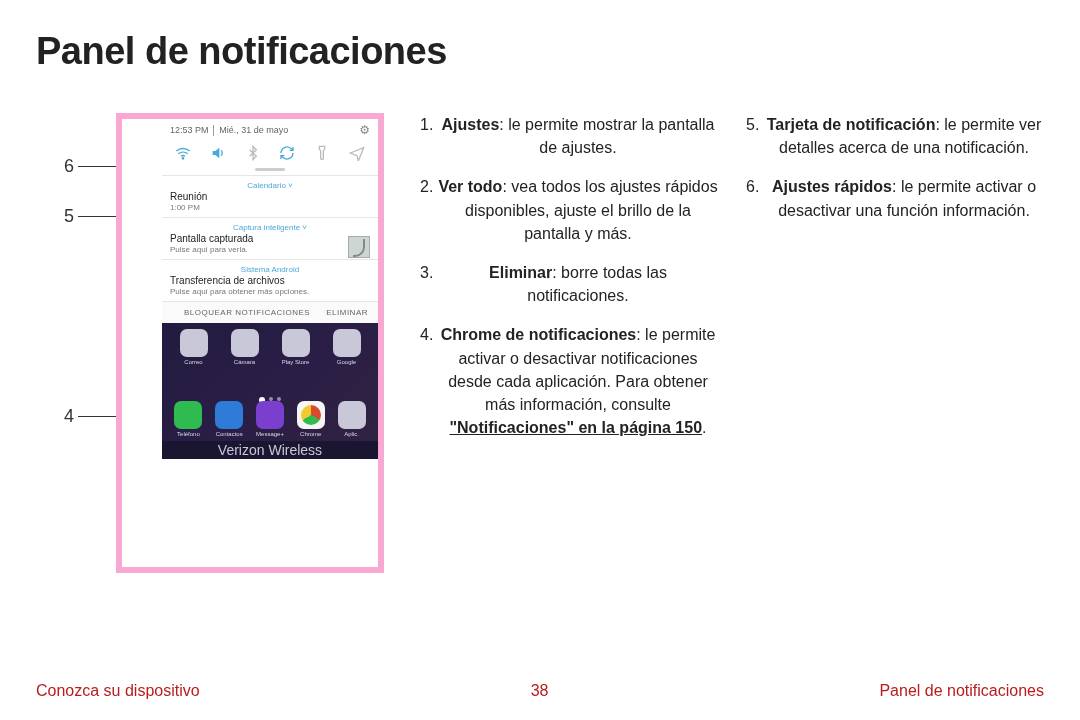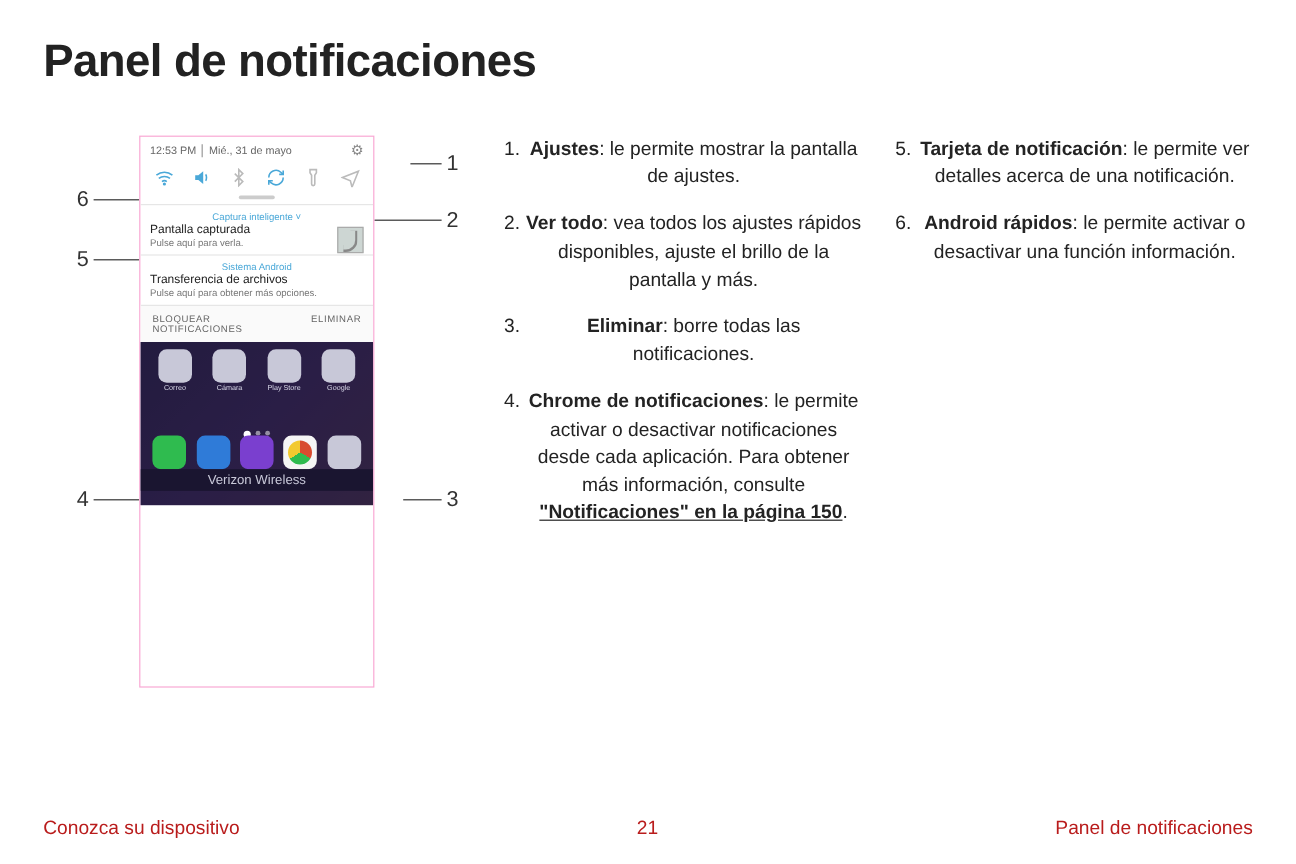--- a/index.html
+++ b/index.html
@@ -26,27 +26,28 @@
   .left-diagram {
     position: relative;
     width: 360px;
     height: 480px;
     flex: 0 0 360px;
   }
   .phone-frame {
     position: absolute;
     left: 80px;
     top: 0;
-    width: 196px;
+    width: 268px;
     height: 460px;
-    border: 1px solid #f9a8d4;
+    border: 6px solid #f9a8d4;
     overflow: hidden;
     font-size: 10px;
     color: #333;
     background: #fff;
+    padding-left: 40px;
   }
   .status-bar {
     display: flex;
     justify-content: space-between;
     align-items: center;
     padding: 4px 8px 2px 8px;
     font-size: 9px;
     color: #666;
   }
   .status-bar .gear { font-size: 12px; color: #888; }
@@ -141,25 +142,25 @@
     width: 40px;
     display: flex;
     flex-direction: column;
     align-items: center;
   }
   .app-label {
     font-size: 6px; color: #d8d8e8;
     text-align: center;
   }
   .carrier-bar {
-    position: absolute; bottom: 12px; left: 0; right: 0;
+    position: absolute; bottom: 0; left: 0; right: 0;
     height: 18px;
     background: #1a1530;
     color: #c8c8d8;
-    font-size: 11px;
+    font-size: 14px;
     text-align: center;
     line-height: 18px;
   }
   .page-dots {
     position: absolute; bottom: 56px; left: 0; right: 0;
     display: flex; justify-content: center; gap: 4px;
   }
   .dot { width: 4px; height: 4px; border-radius: 50%; background: rgba(255,255,255,0.5); }
   .dot.home { width: 6px; height: 6px; background: #fff; }
 
@@ -264,20 +265,25 @@
             </svg>
         </span>
         <span class="qs-icon dim">
           <svg viewBox="0 0 24 24" width="16" height="16" fill="none" stroke="currentColor" stroke-width="2">
               <path d="M2 12l20-8-8 20-2-8-10-4z"></path>
             </svg>
         </span>
       </div>
       <div class="qs-handle"></div>
 
+      <div class="notif">
+        <div class="app-label">Calendario  ˅</div>
+        <div class="title">Reunión</div>
+        <div class="sub">1:00 PM</div>
+      </div>
       <div class="notif">
         <div class="app-label">Captura inteligente  ˅</div>
         <div class="title">Pantalla capturada</div>
         <div class="sub">Pulse aquí para verla.</div>
         <div class="thumb"></div>
       </div>
       <div class="notif">
         <div class="app-label">Sistema Android</div>
         <div class="title">Transferencia de archivos</div>
         <div class="sub">Pulse aquí para obtener más opciones.</div>
@@ -360,23 +366,23 @@
         <span class="txt"><span class="bold">Chrome de notificaciones</span><span>: le permite activar o desactivar notificaciones desde cada aplicación. Para obtener más información, consulte </span><span class="link">"Notificaciones" en la página 150</span><span>.</span></span>
       </div>
     </div>
     <div class="col">
       <div class="item">
         <span class="num">5.</span>
         <span class="txt"><span class="bold">Tarjeta de notificación</span><span>: le permite ver detalles acerca de una notificación.</span></span>
       </div>
       <div class="item">
         <span class="num">6.</span>
-        <span class="txt"><span class="bold">Android rápidos</span><span>: le permite activar o desactivar una función información.</span></span>
+        <span class="txt"><span class="bold">Ajustes rápidos</span><span>: le permite activar o desactivar una función información.</span></span>
       </div>
     </div>
   </div>
 </div>
 
 <div class="footer">
   <span>Conozca su dispositivo</span>
-  <span>21</span>
+  <span>38</span>
   <span>Panel de notificaciones</span>
 </div>
 
 </body></html>

